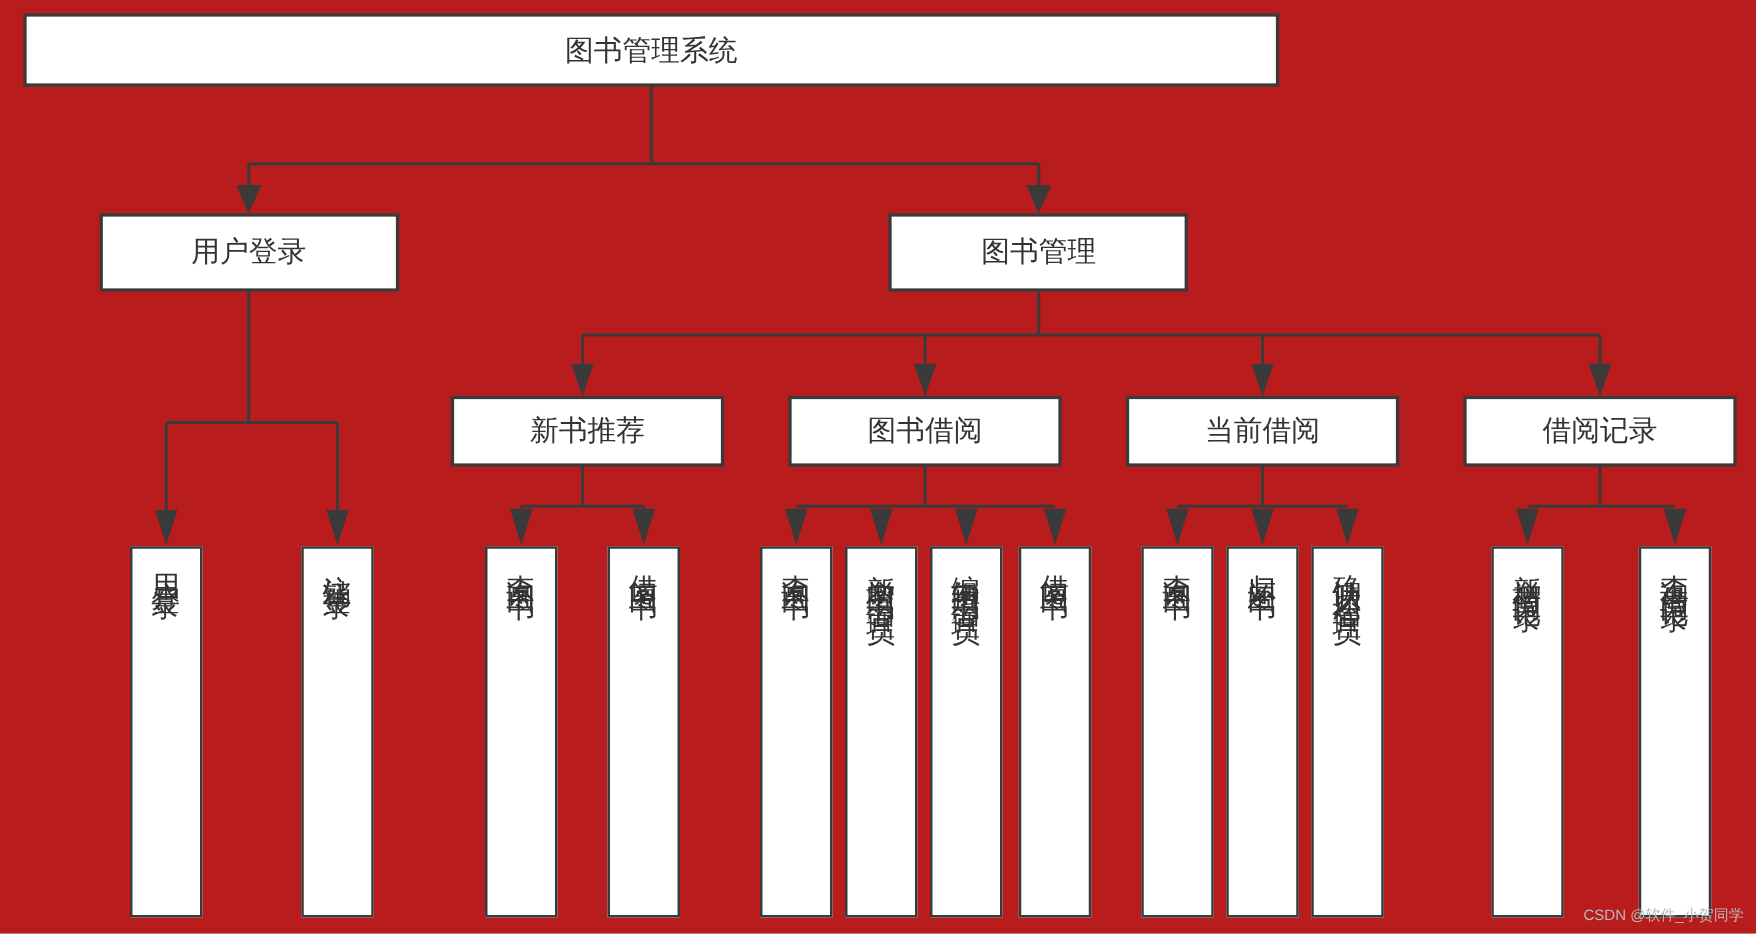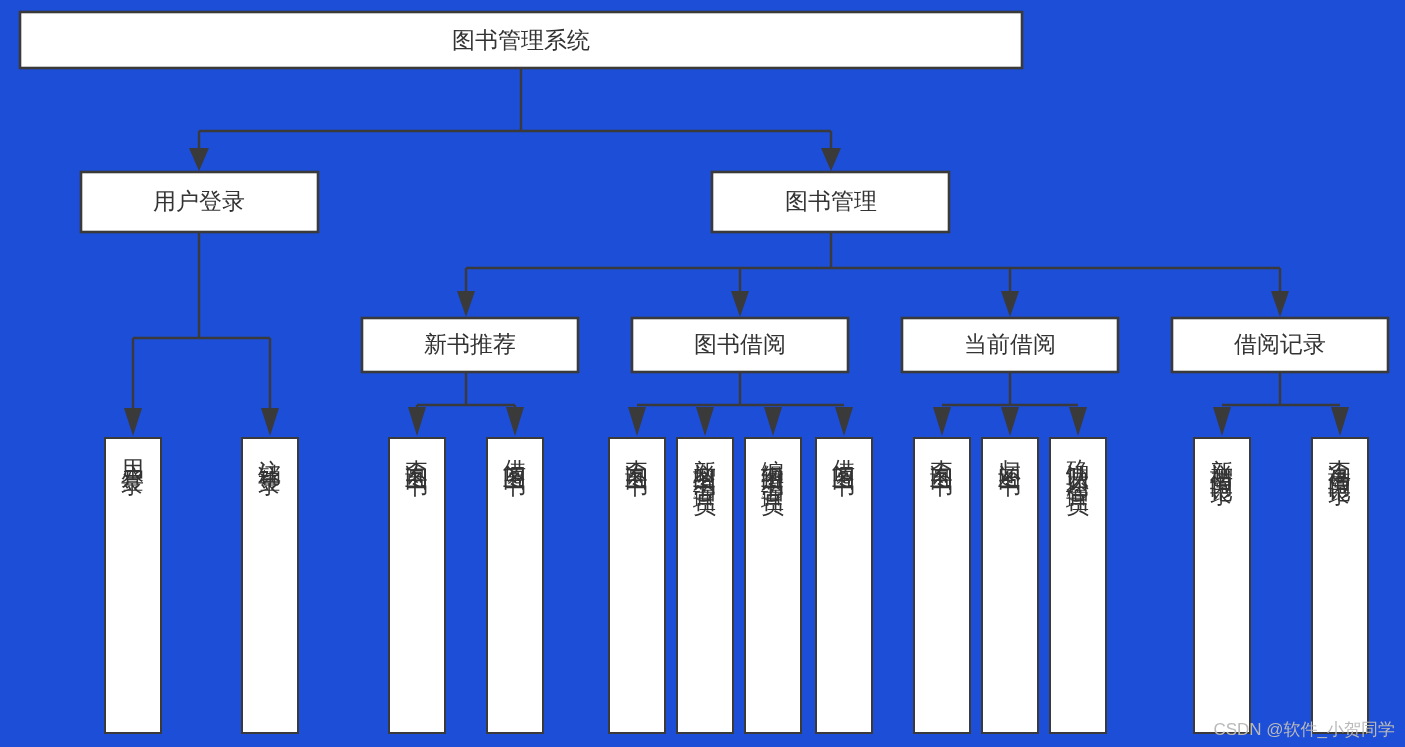--- a/index.html
+++ b/index.html
@@ -4,21 +4,21 @@
 <style>
   html, body {
     margin: 0;
     padding: 0;
     background: #ffffff;
   }
   #stage {
     position: relative;
     width: 1405px;
     height: 747px;
-    background: #1d4ed8;
+    background: #b91c1c;
     font-family: "Liberation Sans", "DejaVu Sans", sans-serif;
     overflow: hidden;
   }
   svg.diagram {
     position: absolute;
     left: 0;
     top: 0;
     width: 1405px;
     height: 747px;
   }
@@ -62,21 +62,21 @@
     letter-spacing: 5px;
     color: #333333;
     white-space: nowrap;
     padding-top: 2px;
   }
   .watermark {
     position: absolute;
     right: 10px;
     bottom: 6px;
     font-family: "Liberation Sans", "DejaVu Sans", sans-serif;
-    font-size: 17px;
+    font-size: 12px;
     color: #b9b9b9;
     white-space: nowrap;
     user-select: none;
   }
 </style>
 </head>
 <body>
 
 <div id="stage">
 

